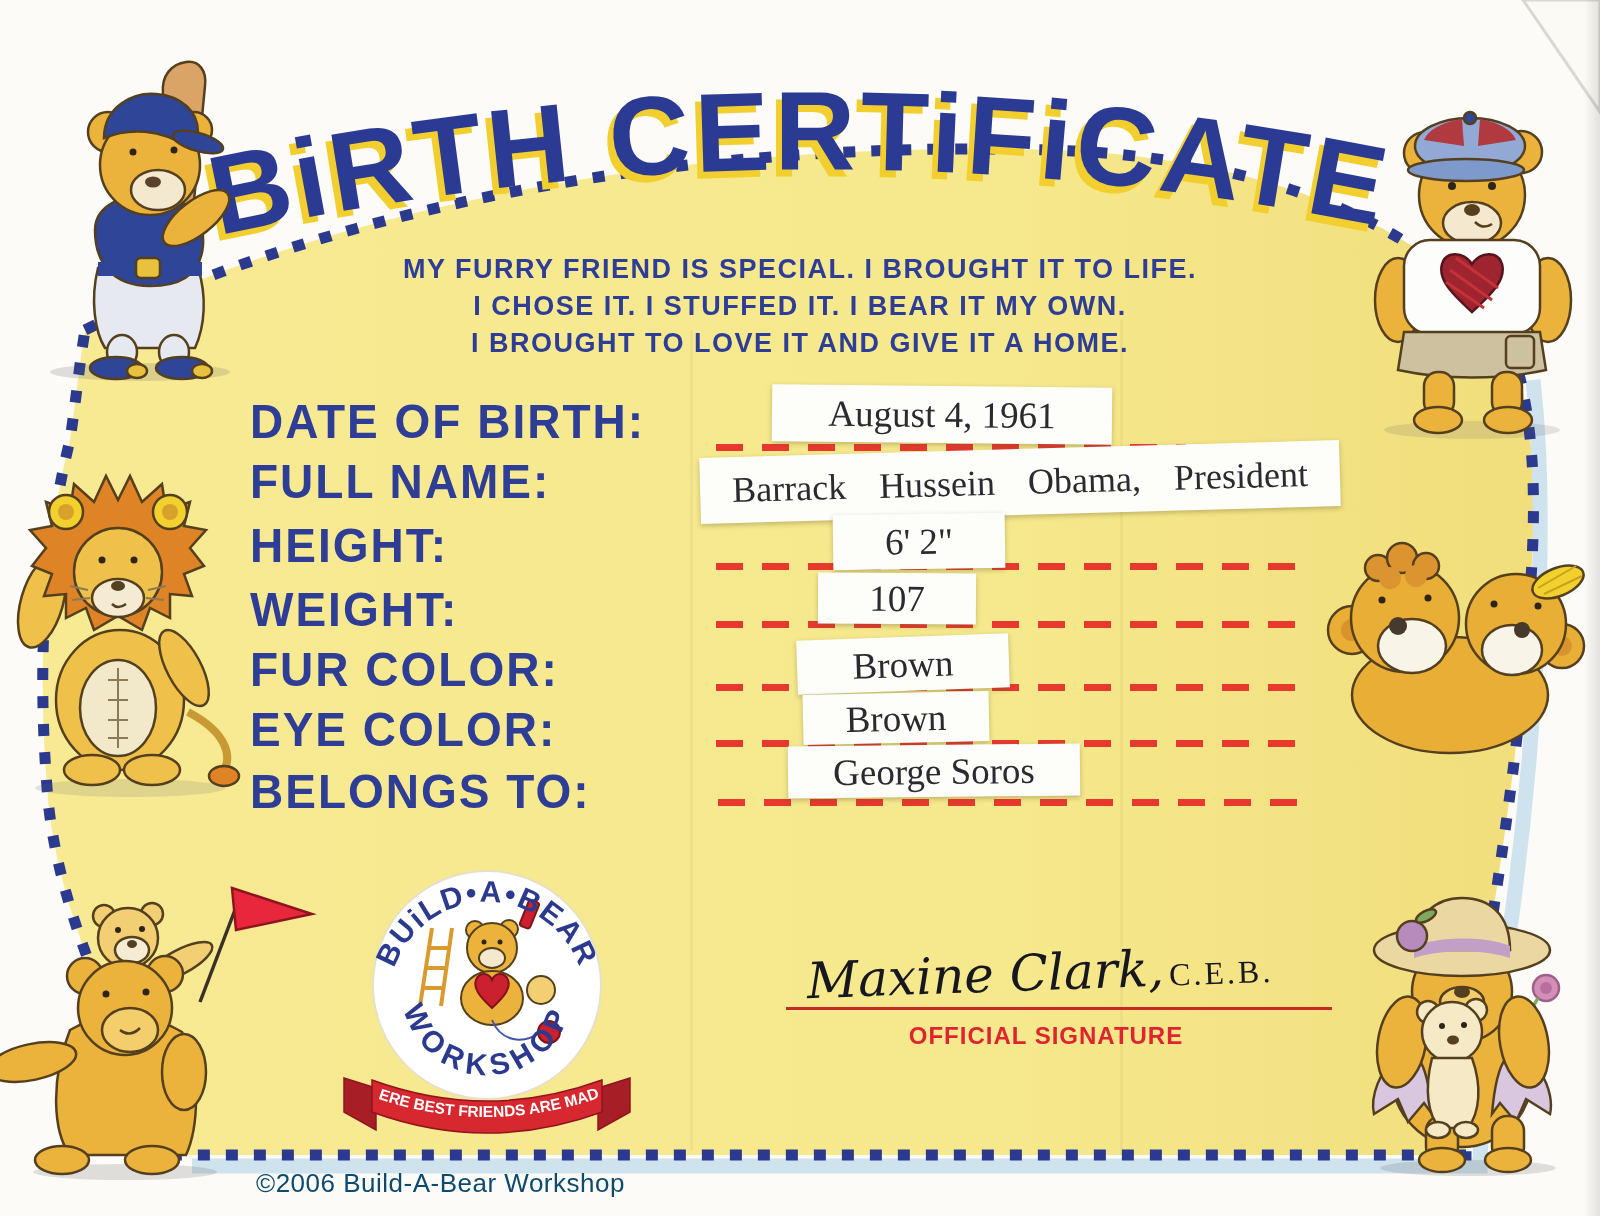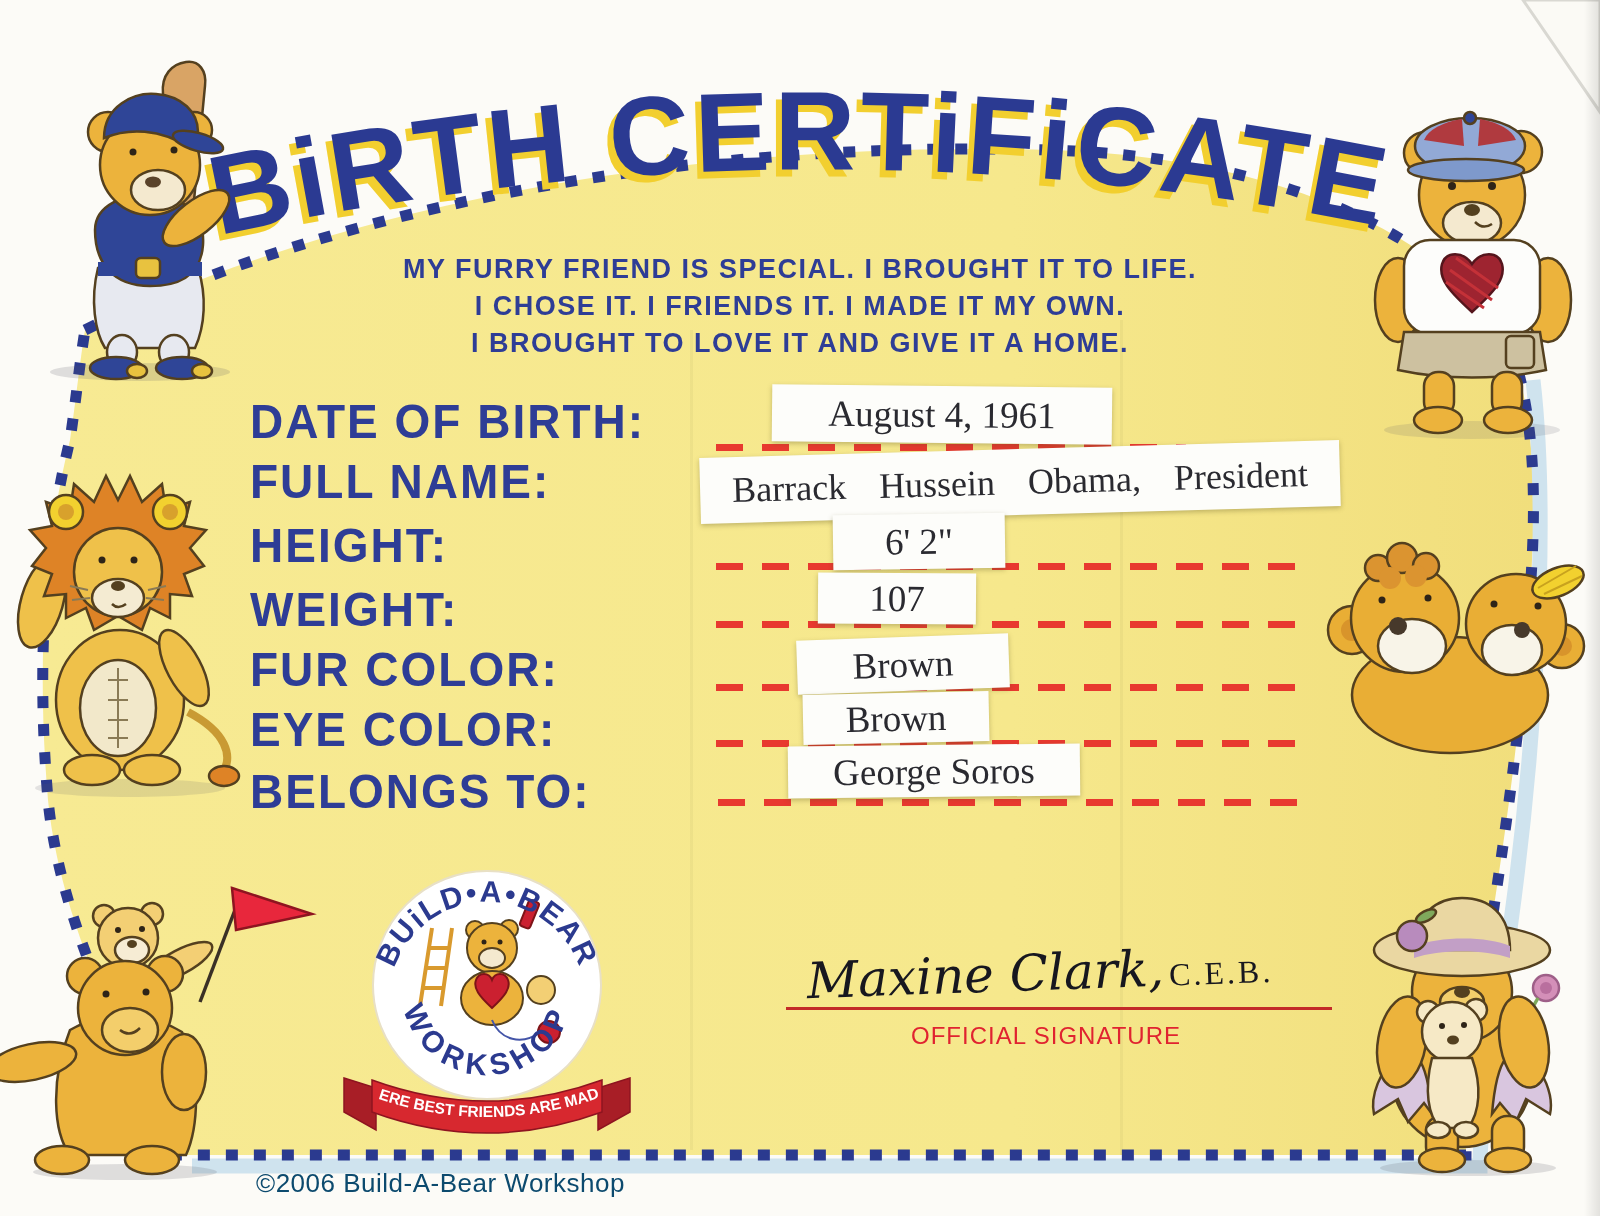--- a/index.html
+++ b/index.html
@@ -20,21 +20,21 @@
   .strip{position:absolute;z-index:2;background:#fdfdfa;box-shadow:0 2px 5px rgba(90,80,30,.35);
          display:flex;align-items:center;justify-content:center;
          font-family:"Liberation Serif",serif;color:#2a2a30;}
   
   .sigline{left:786px;top:1007px;width:546px;height:3px;background:#c32a28;}
   .sig{left:800px;top:944px;width:480px;text-align:center;white-space:nowrap;
        font-family:"DejaVu Serif",serif;font-style:italic;color:#17171f;transform:rotate(-2deg);}
   .sig .sig-name{font-size:50px;}
   .sig .sig-cred{font-size:32px;letter-spacing:3px;font-style:normal;font-family:"Liberation Serif",serif;}
   .sigcap{left:878px;top:1022px;width:336px;text-align:center;color:#e02330;
-          font-weight:normal;font-size:24px;letter-spacing:1px;}
+          font-weight:bold;font-size:24px;letter-spacing:1px;}
   
   .copyright{left:256px;top:1168px;color:#0c4a6e;font-size:26px;letter-spacing:.5px;}
   
   .crease{position:absolute;width:3px;background:rgba(110,100,50,.06);z-index:1;}
   .page-edge{position:absolute;right:0;top:0;width:16px;height:100%;z-index:3;
              background:linear-gradient(to right,rgba(0,0,0,0),rgba(0,0,0,.10));}
 </style>
 </head>
 <body>
 
@@ -275,21 +275,21 @@
       <path d="M 372 1080 Q 487 1122 602 1080 L 602 1112 Q 487 1154 372 1112 Z" fill="#D7282F" stroke="#8e1420" stroke-width="1.5"></path>
       <text font-family="Liberation Sans, sans-serif" font-weight="bold" font-size="15.5" fill="#ffffff">
         <textPath href="#bannerArc" startOffset="50%" text-anchor="middle">WHERE BEST FRIENDS ARE MADE®</textPath>
       </text>
     </g>
   </g>
 </svg>
 
 <div class="overlay pledge">
   <div>MY FURRY FRIEND IS SPECIAL. I BROUGHT IT TO LIFE.</div>
-  <div>I CHOSE IT. I FRIENDS IT. I MADE IT MY OWN.</div>
+  <div>I CHOSE IT. I STUFFED IT. I BEAR IT MY OWN.</div>
   <div>I BROUGHT TO LOVE IT AND GIVE IT A HOME.</div>
 </div>
 
 <div class="overlay flabel" style="top:392px">DATE OF BIRTH:</div>
 <div class="overlay flabel" style="top:452px">FULL NAME:</div>
 <div class="overlay flabel" style="top:516px">HEIGHT:</div>
 <div class="overlay flabel" style="top:580px">WEIGHT:</div>
 <div class="overlay flabel" style="top:640px">FUR COLOR:</div>
 <div class="overlay flabel" style="top:700px">EYE COLOR:</div>
 <div class="overlay flabel" style="top:762px">BELONGS TO:</div>

